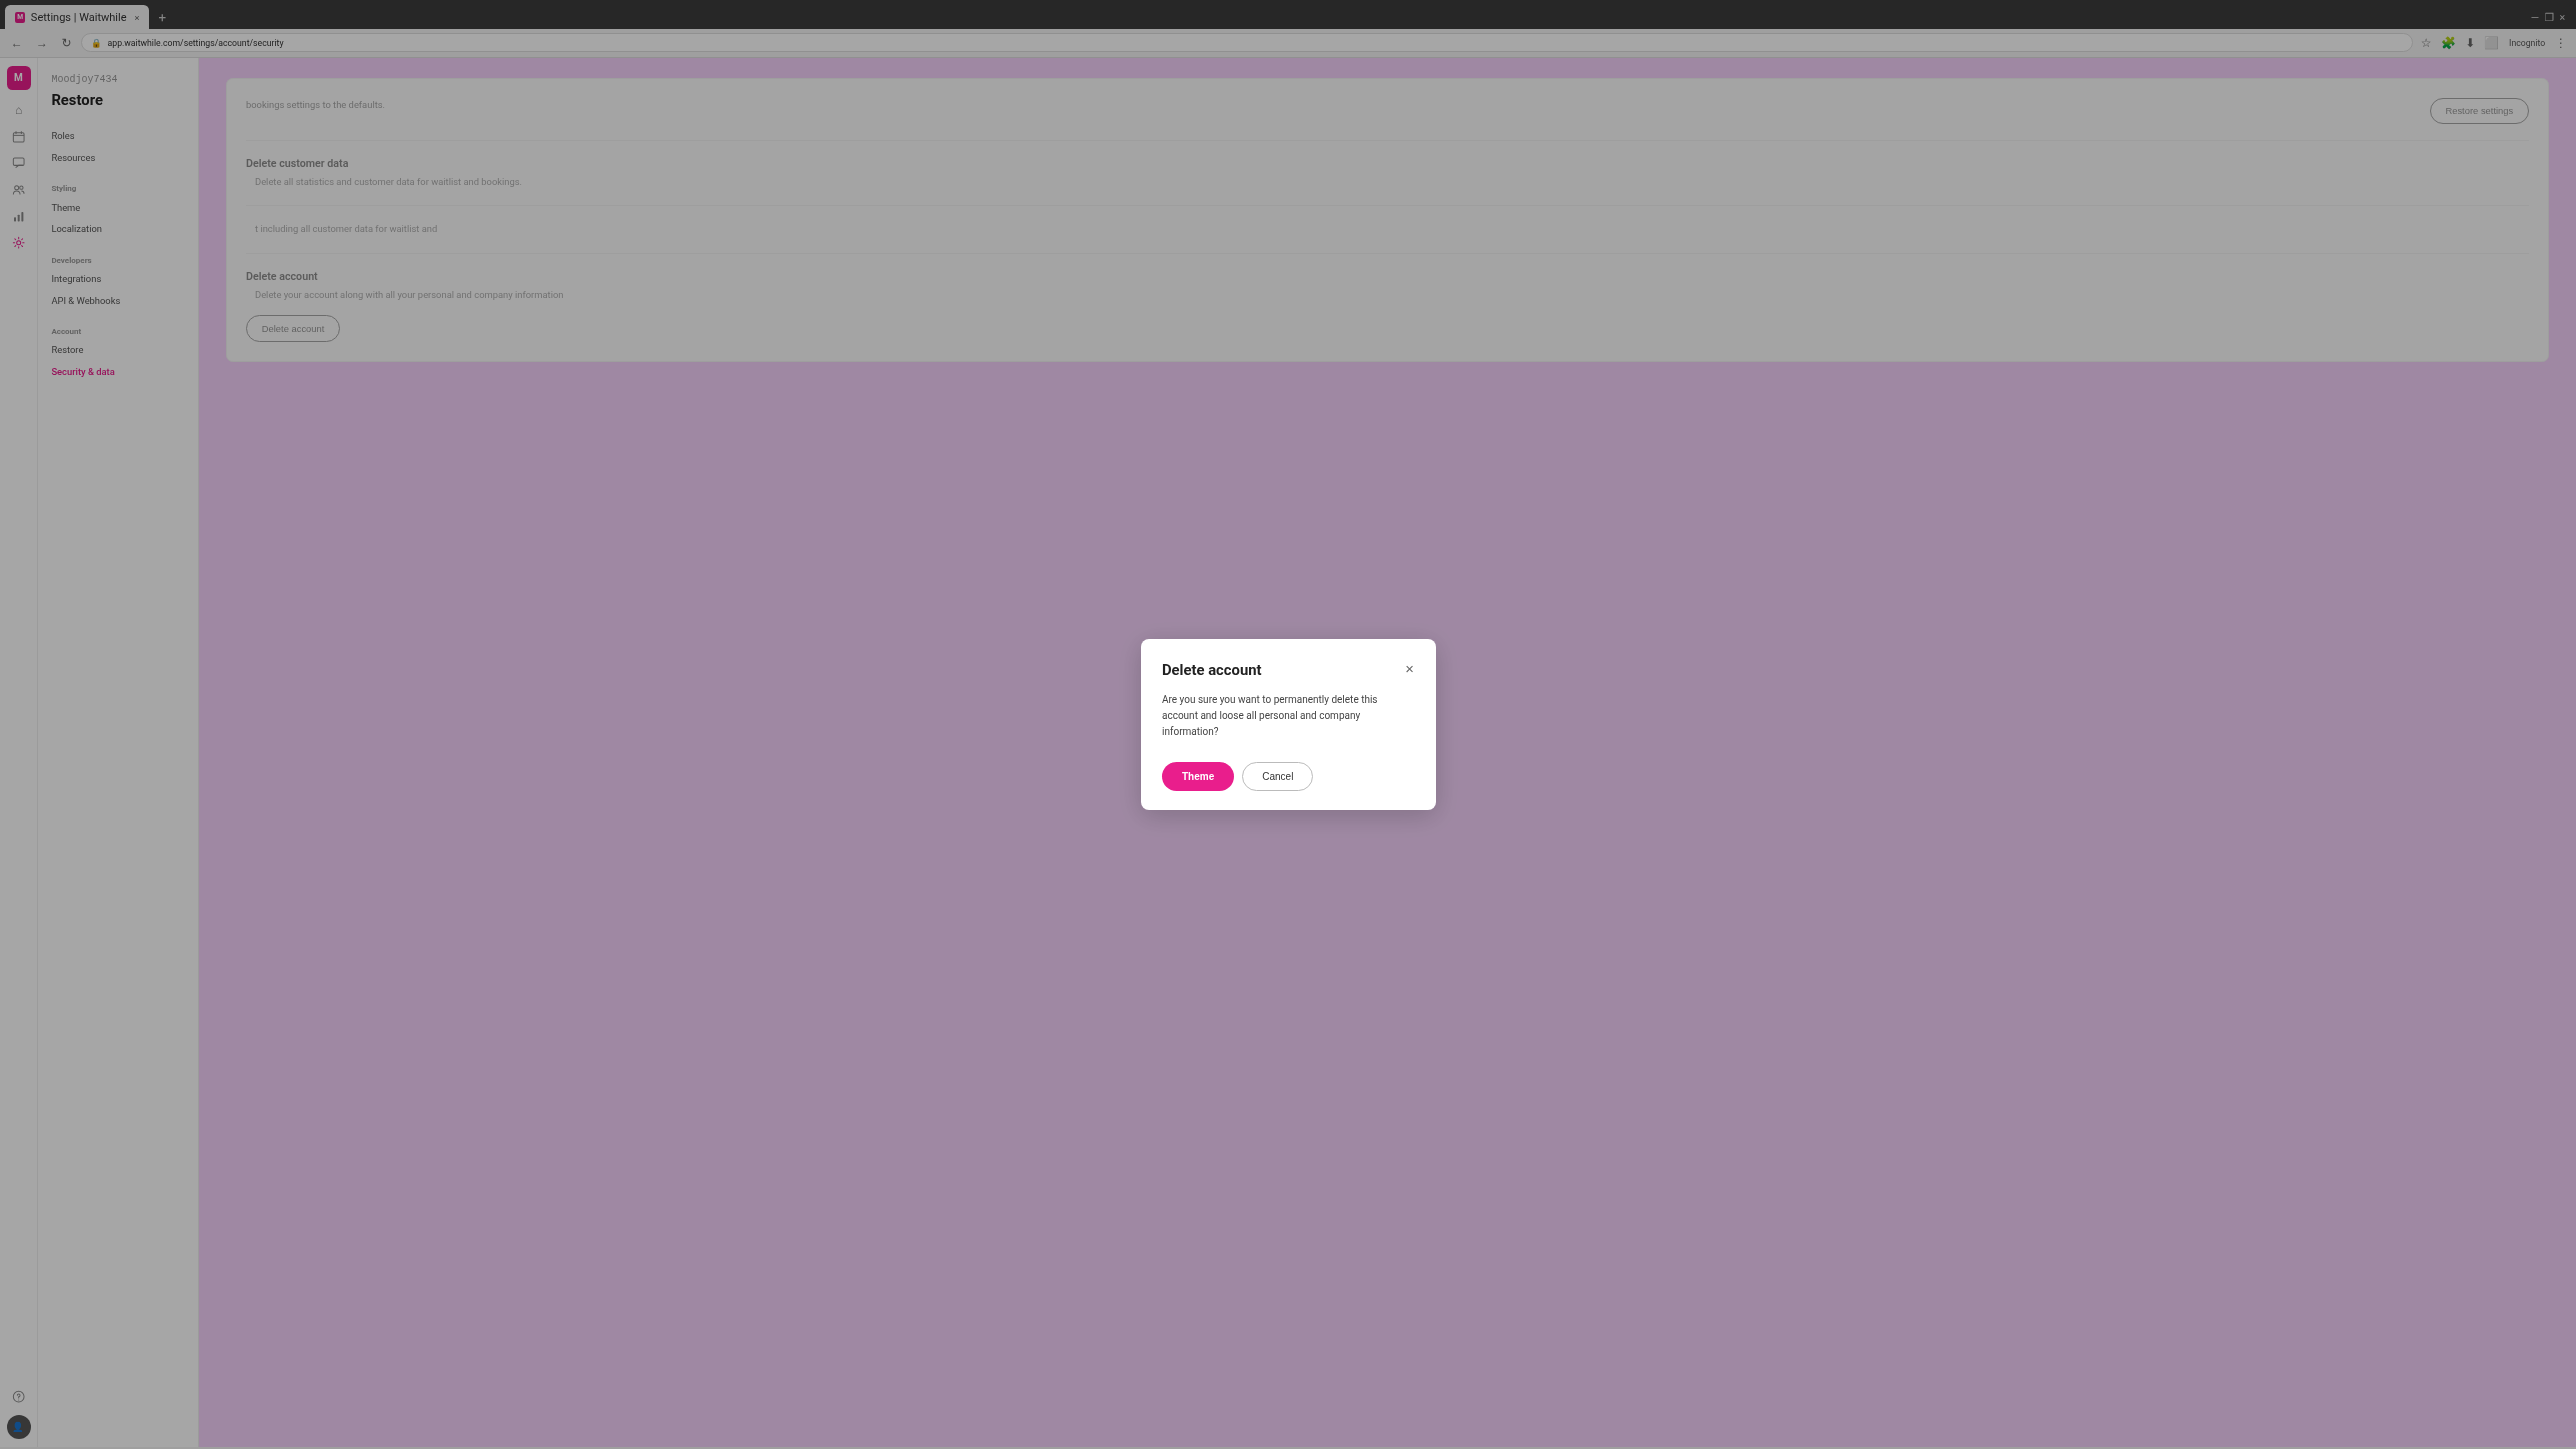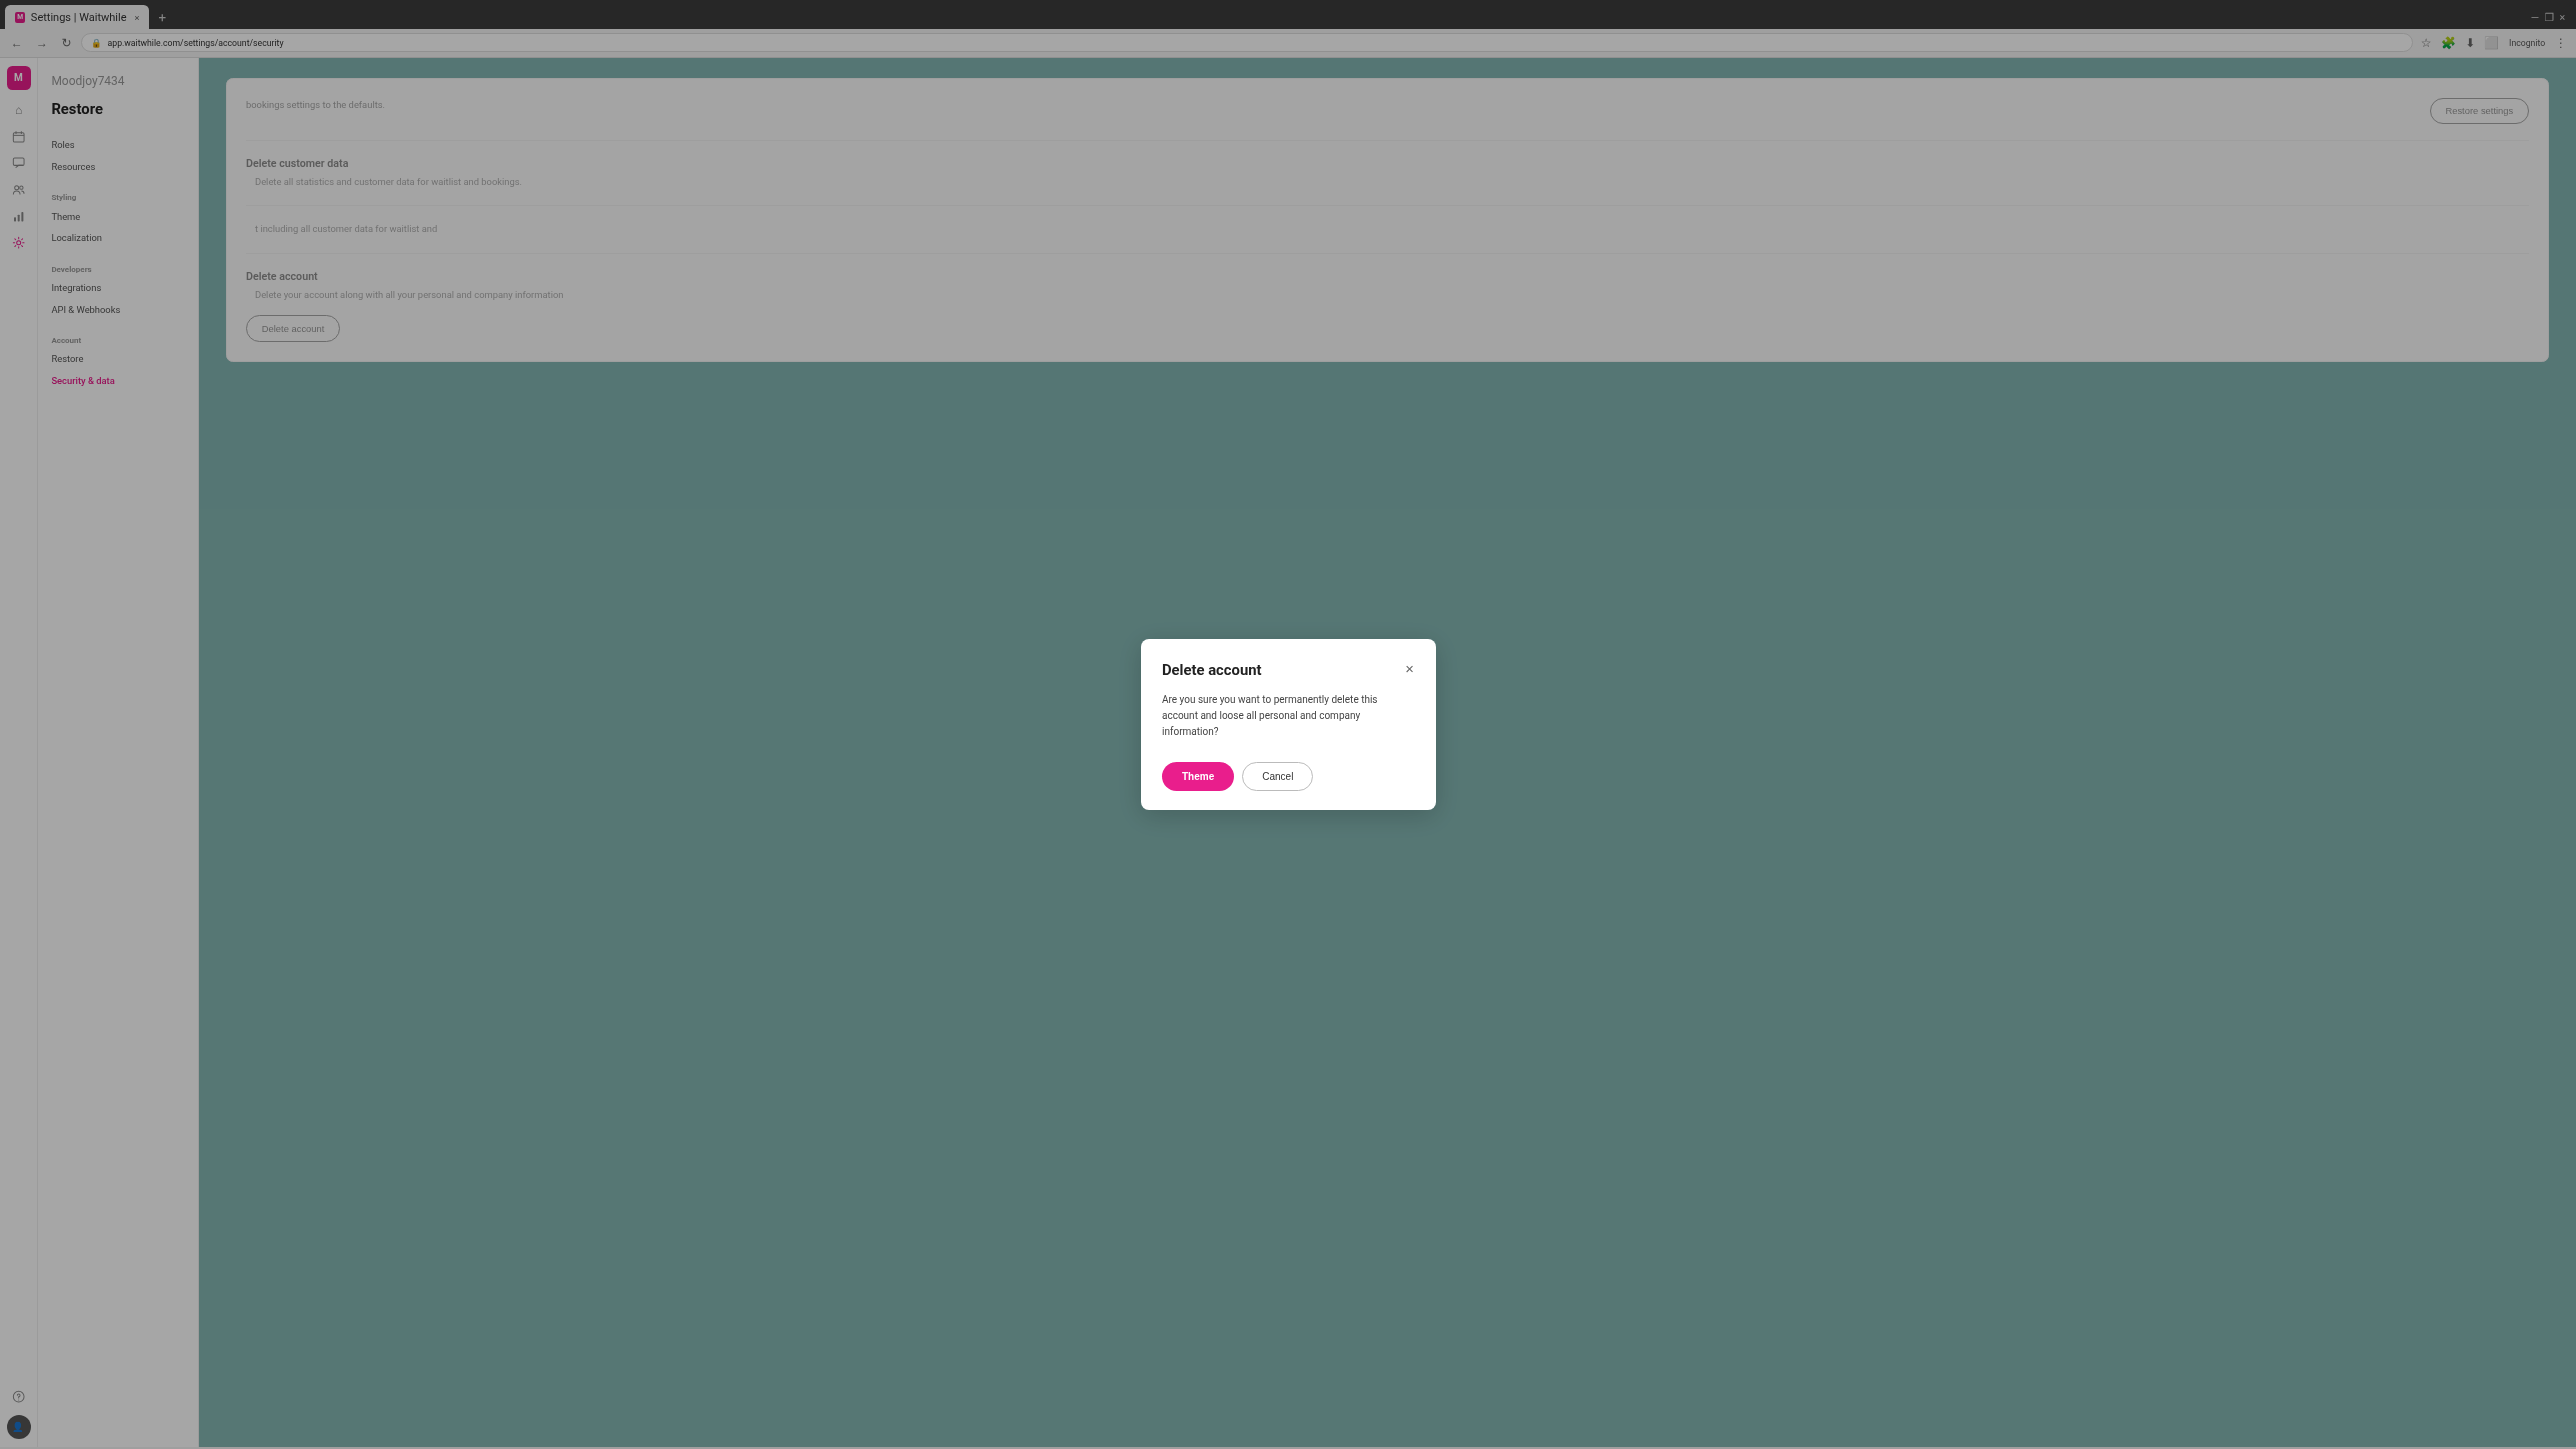--- a/index.html
+++ b/index.html
@@ -31,29 +31,29 @@
     
     .icon-rail { width: 38px; background: #fff; border-right: 0.7px solid #eee; display: flex; flex-direction: column; align-items: center; padding: 8px 0; gap: 2.7px; }
     .rail-avatar { width: 24px; height: 24px; background: #e91e8c; border-radius: 5.4px; display: flex; align-items: center; justify-content: center; color: white; font-weight: bold; font-size: 10px; margin-bottom: 5.4px; }
     .rail-icon { width: 24px; height: 24px; display: flex; align-items: center; justify-content: center; color: #888; font-size: 12px; border-radius: 4px; cursor: pointer; }
     .rail-icon.active { color: #e91e8c; }
     .rail-bottom { margin-top: auto; }
 
     
     .sidebar { width: 161px; background: white; border-right: 0.7px solid #eee; padding: 10.7px 0; overflow-y: auto; }
     .sidebar-header { padding: 5.4px 13.4px 10.7px; }
-    .sidebar-user { font-size: 12px; color: #999; margin-bottom: 12px; }
+    .sidebar-user { font-size: 10px; color: #999; margin-bottom: 6px; font-family: Liberation Mono, monospace; }
     .sidebar-title { font-size: 14.8px; font-weight: 700; color: #222; }
     .sidebar-section { padding: 5.4px 0; }
     .sidebar-group-label { font-size: 8px; font-weight: 700; color: #999; padding: 5.4px 13.4px 2.7px; text-transform: none; letter-spacing: 0; }
     .sidebar-item { padding: 5.4px 13.4px; font-size: 9.4px; color: #555; cursor: pointer; border-radius: 0; }
     .sidebar-item.active { color: #e91e8c; font-weight: 500; }
 
     
-    .main-content { flex: 1; overflow-y: auto; padding: 20px 27px; position: relative; background: #0f766e; }
+    .main-content { flex: 1; overflow-y: auto; padding: 20px 27px; position: relative; background: #f0abfc; }
 
     .section-card { background: white; border-radius: 6.7px; padding: 19px; margin-bottom: 13.4px; border: 0.7px solid #eee; }
 
     .restore-row { display: flex; align-items: flex-start; justify-content: space-between; gap: 13.4px; }
     .restore-text { font-size: 9.4px; color: #555; line-height: 1.5; }
     .btn-outline { background: white; border: 1px solid #555; color: #333; padding: 6.7px 14.8px; border-radius: 14.8px; font-size: 9.4px; font-weight: 500; cursor: pointer; white-space: nowrap; }
 
     .section-divider { border: none; border-top: 0.7px solid #eee; margin: 16px 0; }
 
     .section-heading { font-size: 10.7px; font-weight: 600; color: #222; margin-bottom: 5.4px; }

